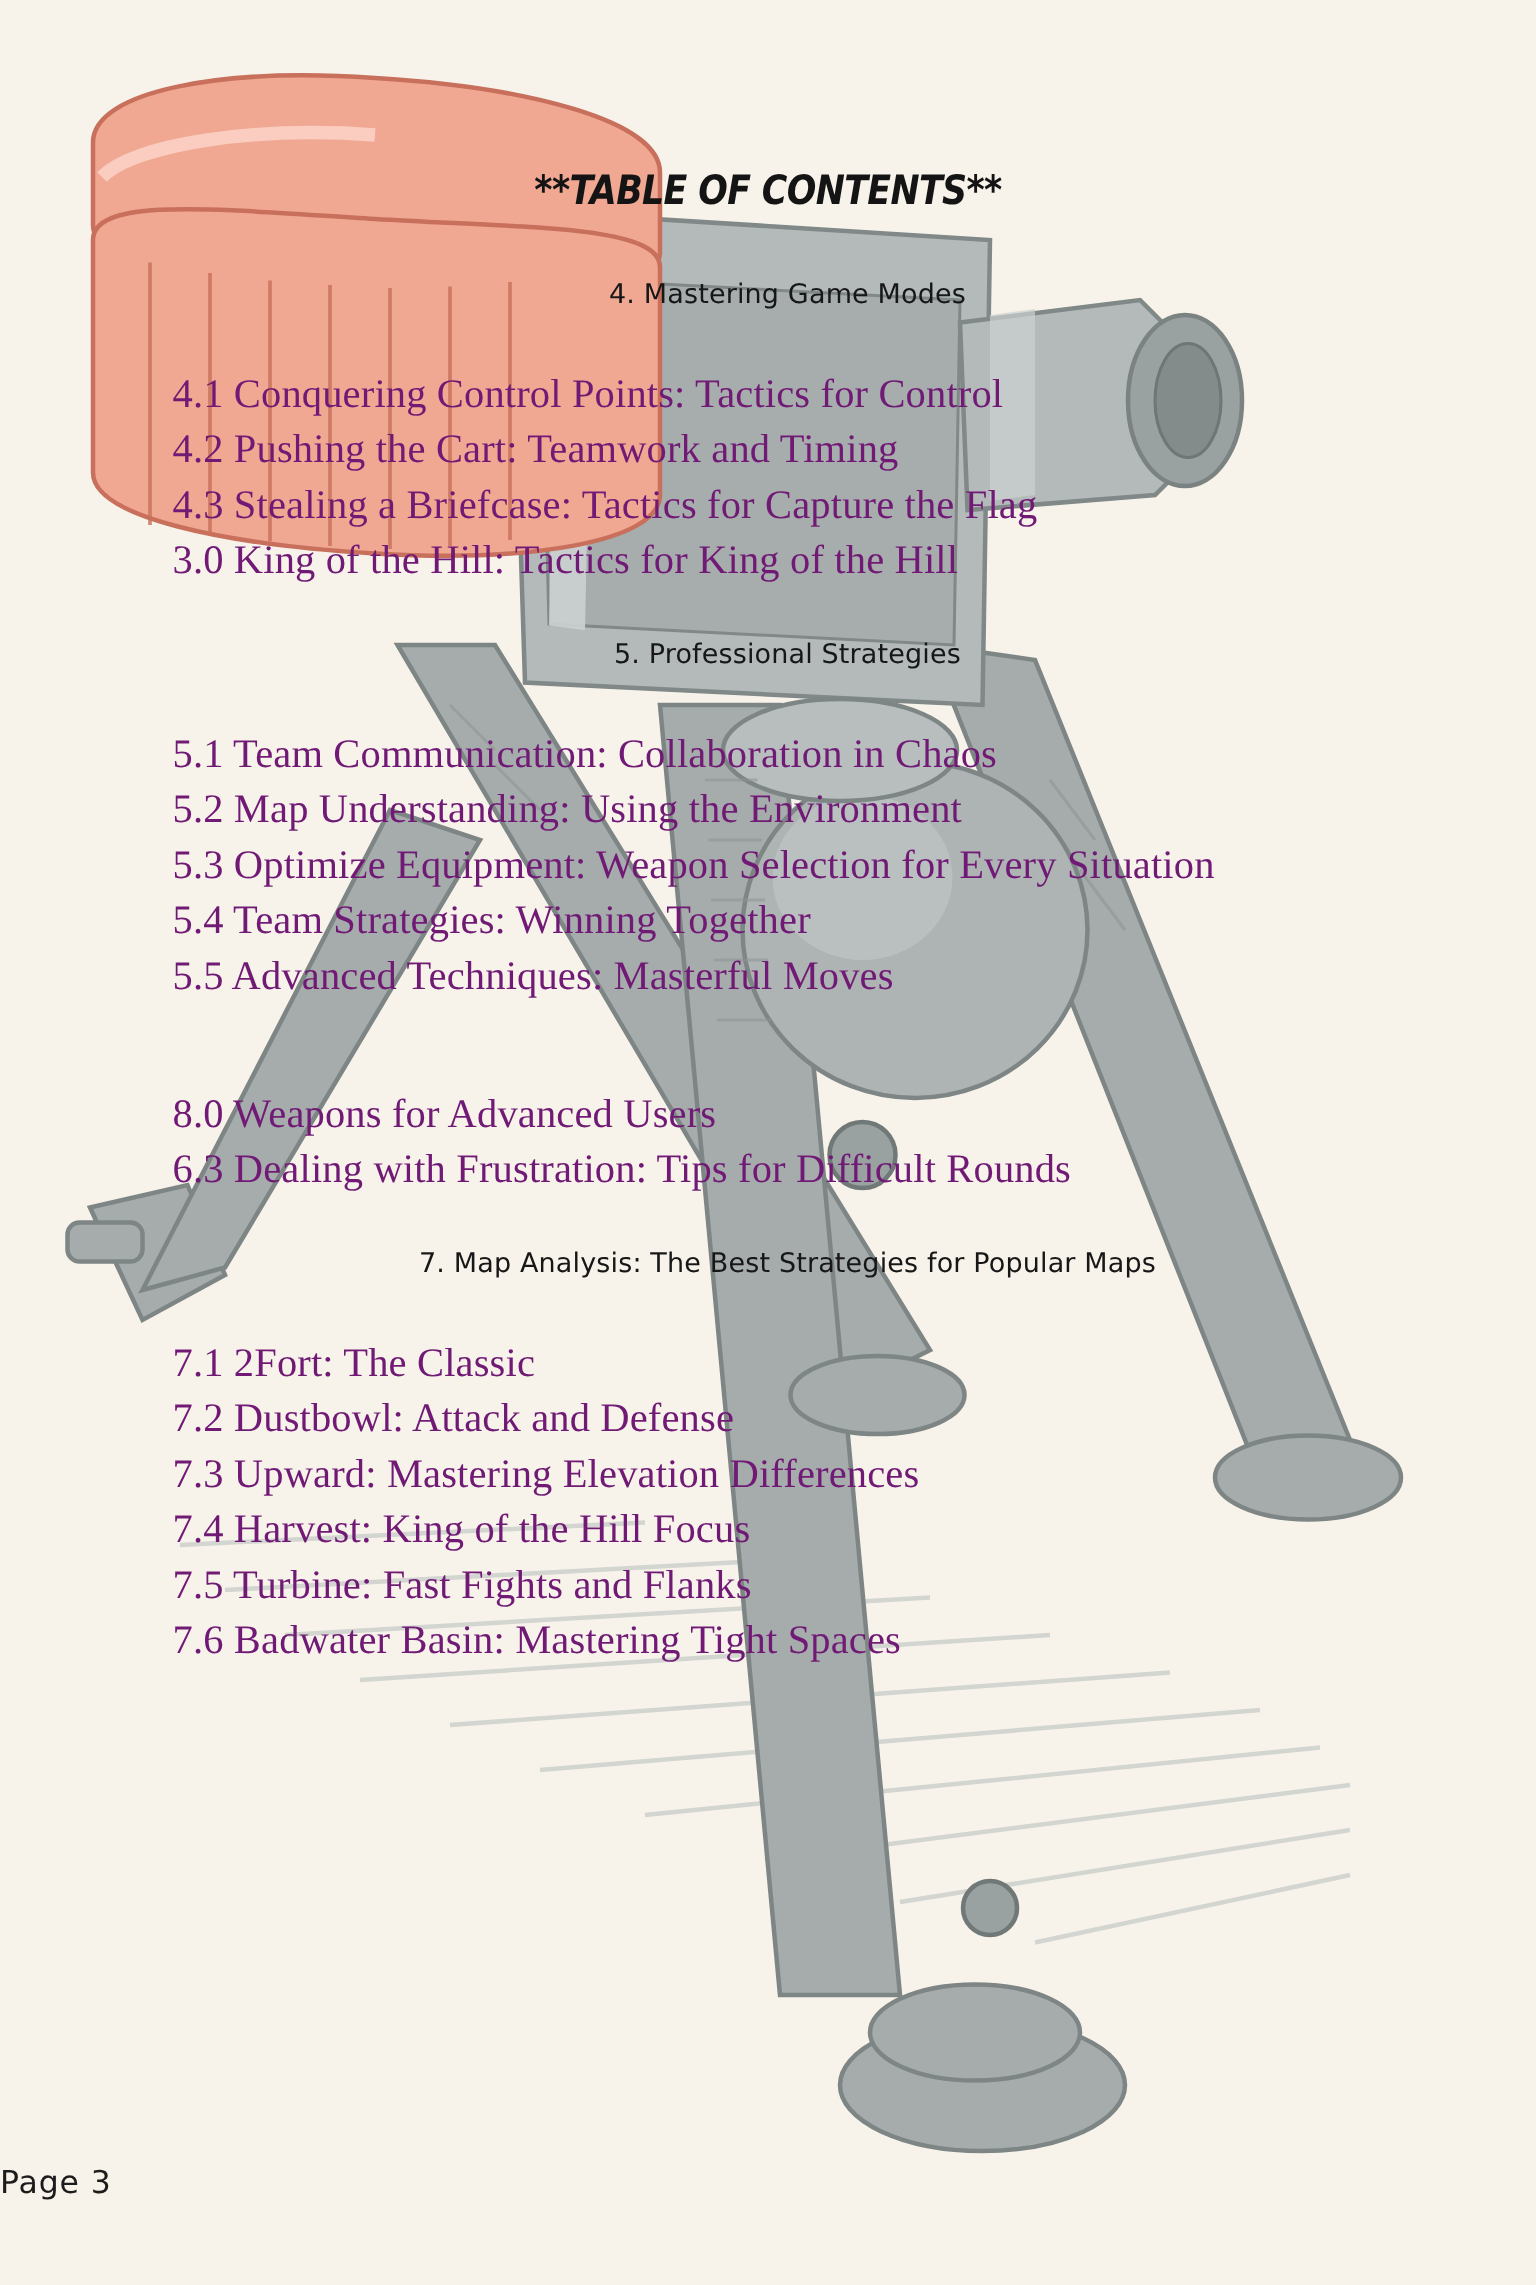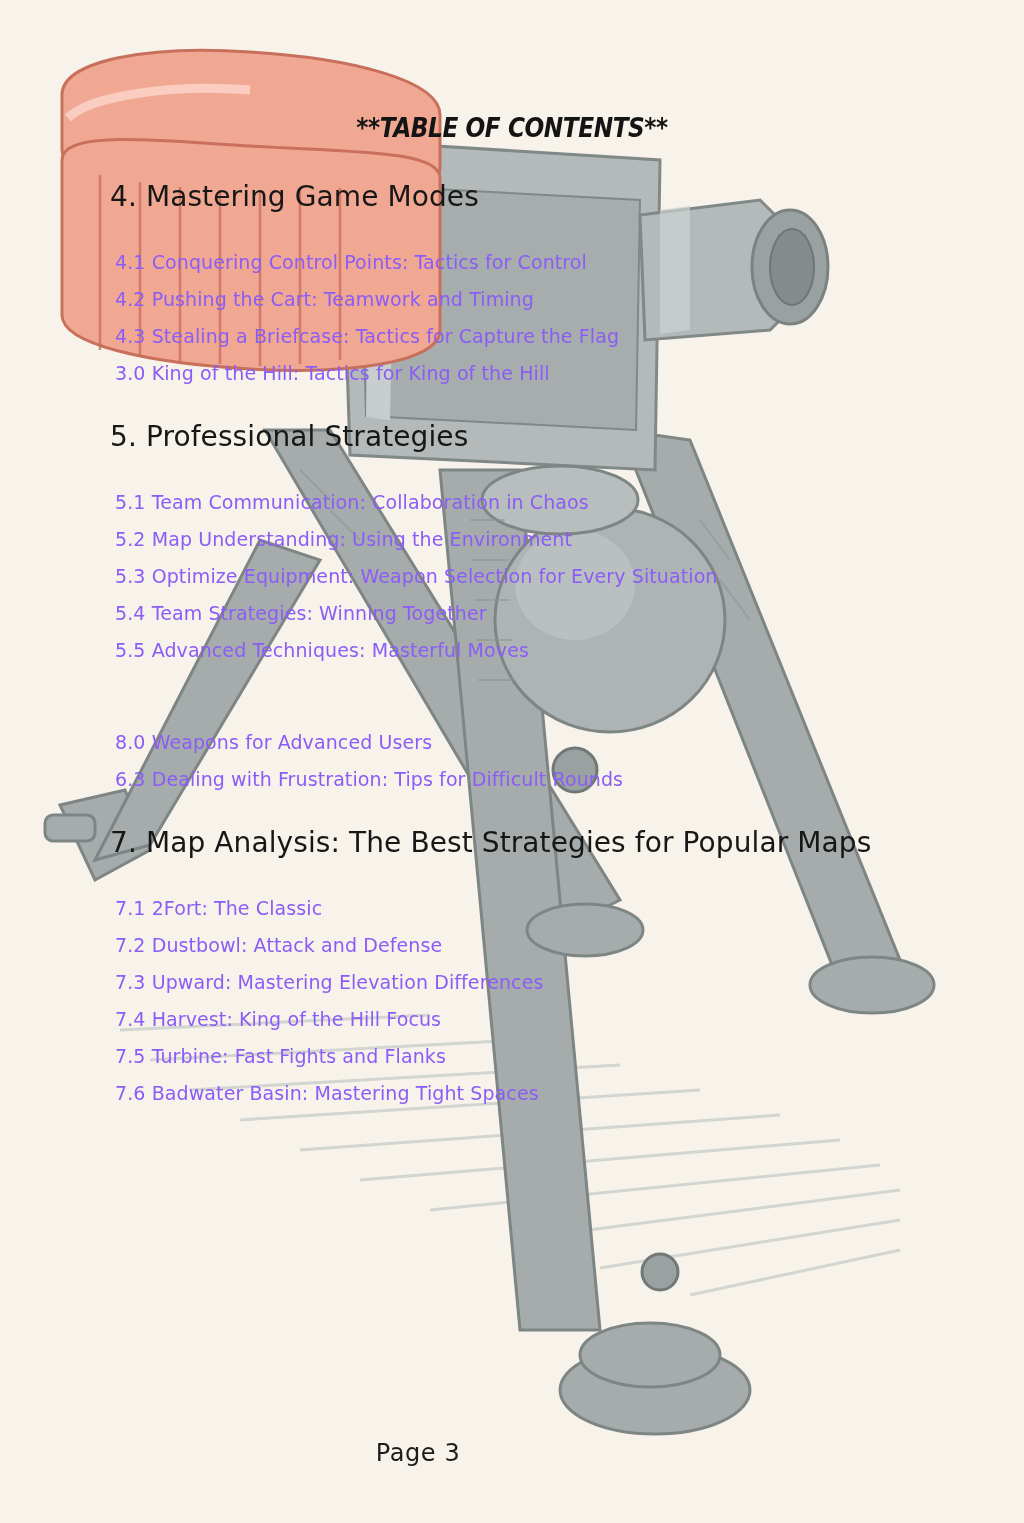--- a/index.html
+++ b/index.html
@@ -59,47 +59,48 @@
   }
 
   .toc-group {
     margin-bottom: 26px;
   }
   .toc-group:last-child {
     margin-bottom: 4px;
   }
 
   .toc-heading {
-    font-size: 28px;
+    font-size: 18px;
     line-height: 37px;
     color: #171717;
     letter-spacing: 0.1px;
     white-space: nowrap;
+    text-align: center;
   }
   .toc-gap {
     height: 29px;
   }
   .toc-entry {
-    font-size: 19px;
+    font-size: 27px;
     line-height: 37px;
-    color: #8b5cf6;
+    color: #701a75;
     letter-spacing: 0.1px;
     white-space: nowrap;
+    font-family: Liberation Serif, serif;
   }
   .toc-entry.indent {
     padding-left: 5px;
   }
 
   .page-footer {
     position: absolute;
     left: 0;
     bottom: 56px;
     width: 836px;
-    text-align: center;
-    font-size: 24px;
+    font-size: 21px;
     color: #1c1c1c;
     letter-spacing: 0.6px;
   }
 </style>
 </head>
 <body>
 
 <div class="art-layer">
   <svg viewBox="0 0 1024 1523" xmlns="http://www.w3.org/2000/svg">
     <defs>

